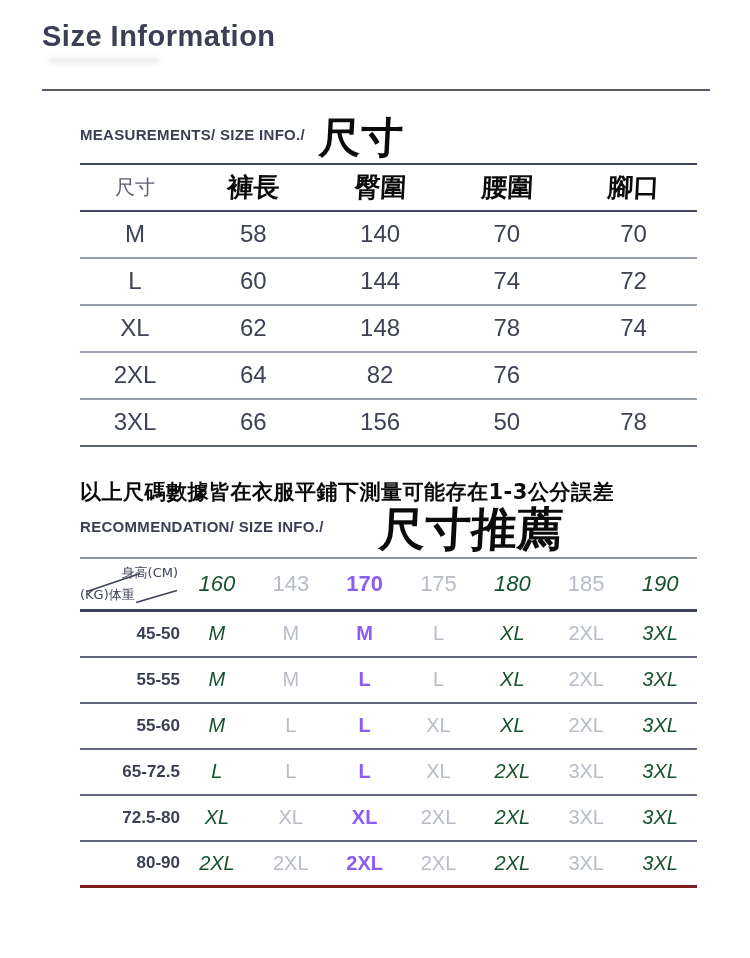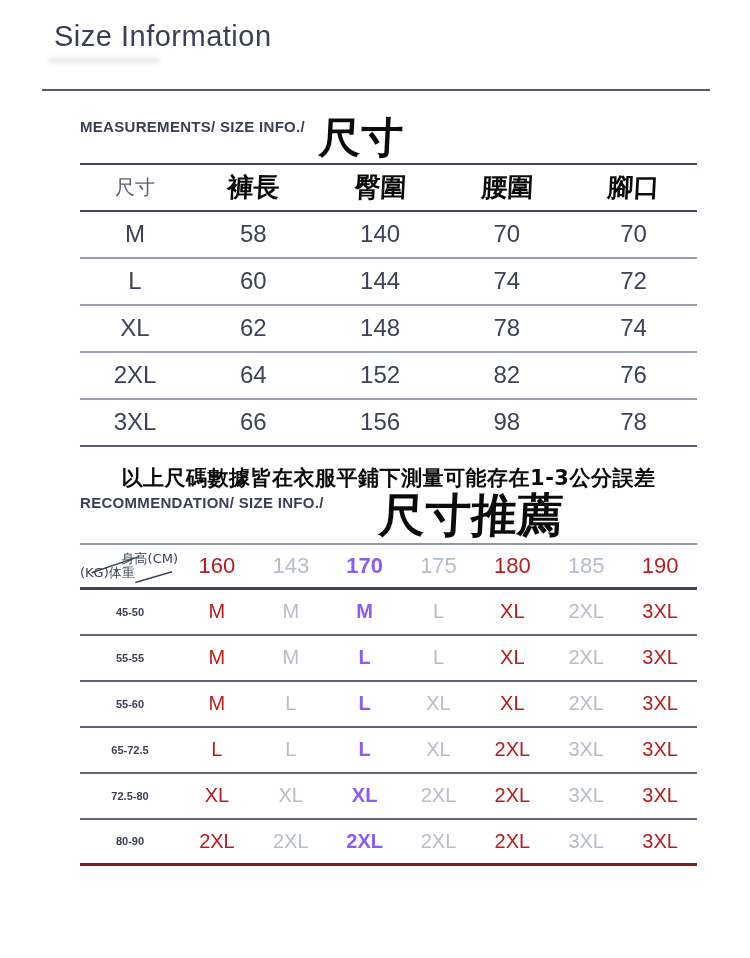--- a/index.html
+++ b/index.html
@@ -5,36 +5,36 @@
   * { margin:0; padding:0; box-sizing:border-box; }
   html,body { background:#ffffff; }
   body {
     width:750px; height:958px;
     font-family:"Liberation Sans", sans-serif;
     color:#3d4257;
   }
   .page { position:relative; width:750px; height:958px; background:#fff; overflow:hidden; }
 
   .page-title {
-    position:absolute; left:54px; top:20px;
-    font-size:29px; font-weight:400; letter-spacing:0.5px;
+    position:absolute; left:42px; top:20px;
+    font-size:29px; font-weight:700; letter-spacing:0.5px;
     color:#3b3f54;
   }
   .title-smudge {
     position:absolute; left:48px; top:57px; width:112px; height:7px;
     background:#e9e9ed; border-radius:4px; filter:blur(2px); opacity:0.8;
   }
   .title-rule {
     position:absolute; left:42px; top:89px; width:668px; height:2px;
     background:#565a6b;
   }
 
   .content { position:absolute; left:80px; top:118px; width:617px; }
 
-  .sec-head { display:flex; align-items:flex-start; }
+  .sec-head { display:flex; align-items:center; }
   .sec-label {
     font-size:15px; font-weight:700; letter-spacing:0.3px;
     color:#3a3f54; margin-bottom:7px; white-space:nowrap;
   }
   .callig {
     font-family:"DejaVu Sans", sans-serif;
     font-weight:900; color:#0b0b0b; line-height:0.95; white-space:nowrap;
   }
   .callig-size { font-size:42px; margin-left:14px; transform:skewX(-3deg); }
   .callig-reco { font-size:46px; margin-left:55px; transform:skewX(-3deg); }
@@ -52,46 +52,46 @@
     border-bottom:2px solid #41465a;
   }
   .t1 .t1-row:last-child { border-bottom:2px solid #5a6071; }
   .t1-cell { text-align:center; font-size:24px; font-weight:500; color:#3d4257; }
   .t1-size-hdr { text-align:center; font-size:20px; font-weight:400; color:#595e70;
     font-family:"DejaVu Sans", sans-serif; }
   .t1-col-hdr { text-align:center; font-size:26px; font-weight:900; color:#0b0b0b;
     font-family:"DejaVu Sans", sans-serif; transform:skewX(-3deg); }
 
   .note {
-    margin-top:17px; text-align:center;
+    margin-top:31px; text-align:left;
     font-family:"DejaVu Sans", sans-serif;
     font-size:21px; font-weight:900; color:#0b0b0b;
     letter-spacing:0.5px; white-space:nowrap;
   }
 
   .reco-head { margin-top:2px; }
 
   
   .t2 { margin-top:5px; }
   .t2-row {
     display:grid; grid-template-columns:100px repeat(7,1fr);
     align-items:center; height:46px;
     border-bottom:2px solid #606678;
   }
   .t2-hdr {
-    height:47px;
+    height:55px;
     border-top:2px solid #8f96a4;
     border-bottom:3px solid #3e4357;
   }
   .t2 .t2-row:last-child { border-bottom:3px solid #7f1d1d; }
   .t2-cell { text-align:center; font-size:20px; font-weight:500; }
   .t2-colnum { text-align:center; font-size:22px; font-weight:500; }
-  .t2-label { text-align:center; font-size:11px; font-weight:700; color:#3a3f54; }
-
-  .cell-dark  { color:#b91c1c; }
+  .t2-label { text-align:right; font-size:17px; font-weight:700; color:#3a3f54; }
+
+  .cell-dark  { color:#14532d;font-style:italic; }
   .cell-light { color:#b7bcc6; }
   .cell-bold  { color:#8b5cf6; font-weight:700; }
 
   .corner { position:relative; width:100%; height:100%; font-family:"DejaVu Sans", sans-serif; }
   .corner-top {
     position:absolute; top:5px; right:2px;
     font-size:13px; color:#3d4257;
   }
   .corner-bottom {
     position:absolute; bottom:5px; left:0;
@@ -140,29 +140,28 @@
       <div class="t1-row">
         <span class="t1-cell">XL</span>
         <span class="t1-cell">62</span>
         <span class="t1-cell">148</span>
         <span class="t1-cell">78</span>
         <span class="t1-cell">74</span>
       </div>
       <div class="t1-row">
         <span class="t1-cell">2XL</span>
         <span class="t1-cell">64</span>
-        <span class="t1-cell">152</span>
         <span class="t1-cell">82</span>
         <span class="t1-cell">76</span>
       </div>
       <div class="t1-row">
         <span class="t1-cell">3XL</span>
         <span class="t1-cell">66</span>
         <span class="t1-cell">156</span>
-        <span class="t1-cell">98</span>
+        <span class="t1-cell">50</span>
         <span class="t1-cell">78</span>
       </div>
     </div>
 
     <div class="note">以上尺碼數據皆在衣服平鋪下測量可能存在1-3公分誤差</div>
 
     <div class="sec-head reco-head">
       <span class="sec-label">RECOMMENDATION/ SIZE INFO./</span>
       <span class="callig callig-reco">尺寸推薦</span>
     </div>

